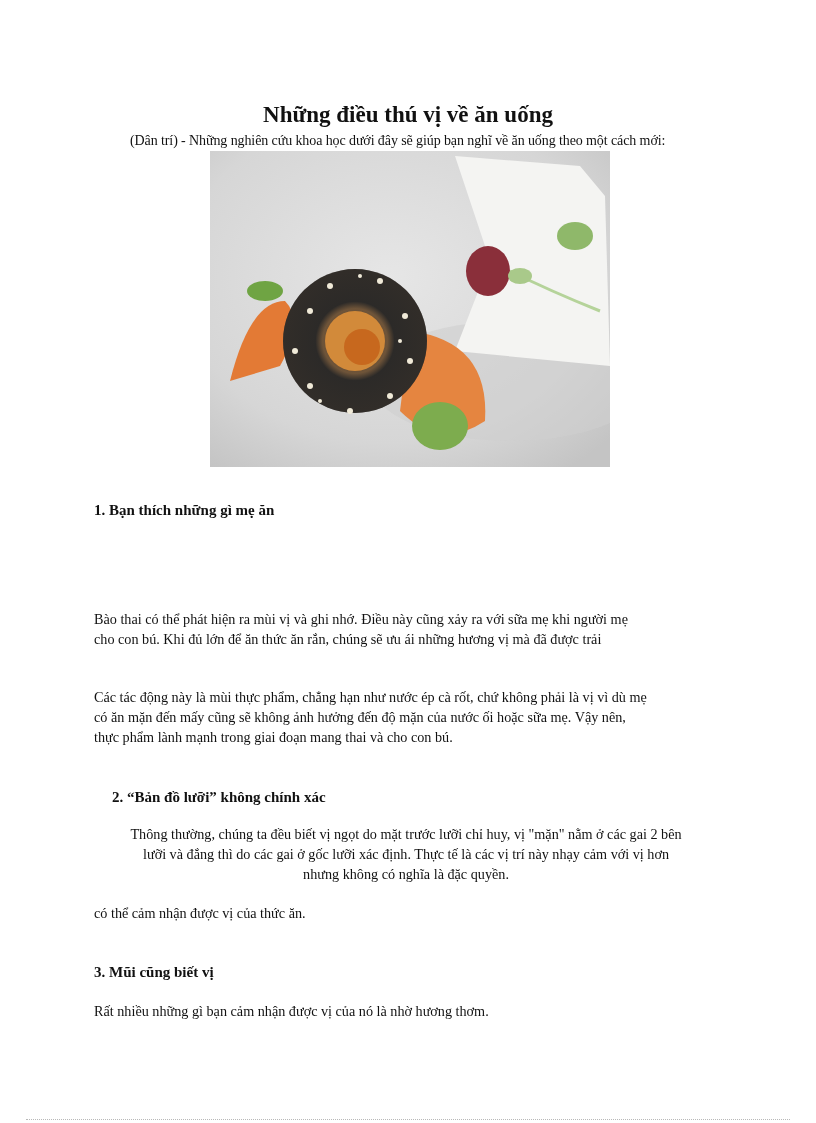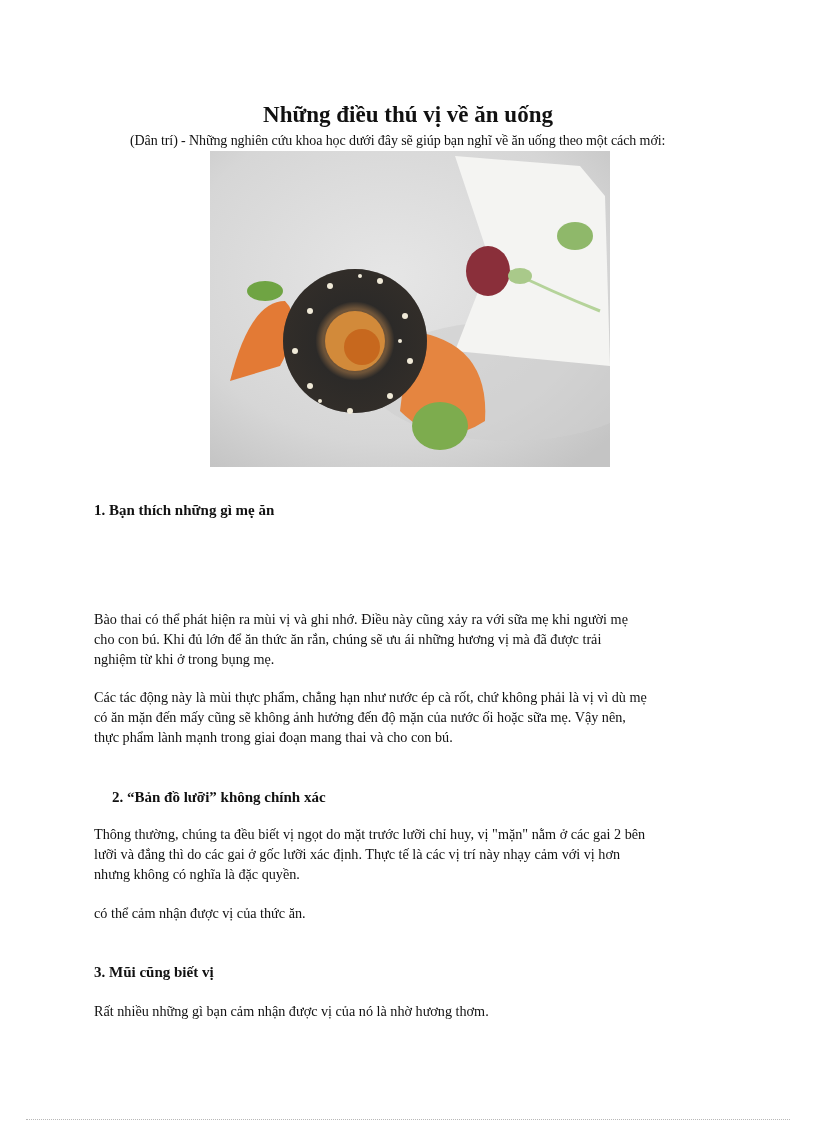--- a/index.html
+++ b/index.html
@@ -91,32 +91,31 @@
   </div>
 
   <h2 class="h2" style="top:492px;margin-top:9px;">1. Bạn thích những  gì mẹ ăn</h2>
 
   <p class="para" style="top:551px;">
   </p>
 
   <p class="para" style="top:609px;">
     <span>Bào thai  có thể phát hiện  ra mùi  vị và ghi  nhớ. Điều  này  cũng  xảy ra với  sữa mẹ khi người  mẹ</span>
     <span>cho con bú. Khi đủ lớn  để ăn thức  ăn rắn, chúng  sẽ ưu ái những  hương  vị mà đã được trải</span>
-    <span>nghiệm  từ khi  ở trong  bụng  mẹ.</span>
   </p>
 
   <p class="para" style="top:687px;">
     <span>Các tác động  này là mùi  thực phẩm,  chẳng  hạn như nước ép cà rốt, chứ không  phải là vị vì dù mẹ</span>
     <span>có ăn mặn  đến mấy  cũng  sẽ không  ảnh hưởng  đến độ mặn  của nước ối hoặc sữa mẹ. Vậy nên,</span>
     <span>thực phẩm  lành  mạnh  trong  giai  đoạn mang thai và cho con bú.</span>
   </p>
 
   <h2 class="h2" style="top:788px;margin-left:18px;">2. “Bản đồ lưỡi” không  chính  xác</h2>
 
-  <p class="para" style="top:824px;">
+  <p class="para" style="top:824px;text-align:center;">
     <span>Thông  thường,  chúng  ta đều biết vị ngọt do mặt trước lưỡi  chỉ  huy,  vị "mặn"  nằm  ở các gai 2 bên</span>
     <span>lưỡi  và đắng  thì  do các gai  ở gốc  lưỡi  xác định.  Thực tế là các vị trí này nhạy  cảm  với  vị hơn</span>
     <span>nhưng  không  có nghĩa  là  đặc quyền.</span>
   </p>
 
   <p class="para" style="top:903px;">
     <span>có thể  cảm nhận  được vị của thức  ăn.</span>
   </p>
 
   <h2 class="h2" style="top:963px;">3. Mũi cũng  biết  vị</h2>

